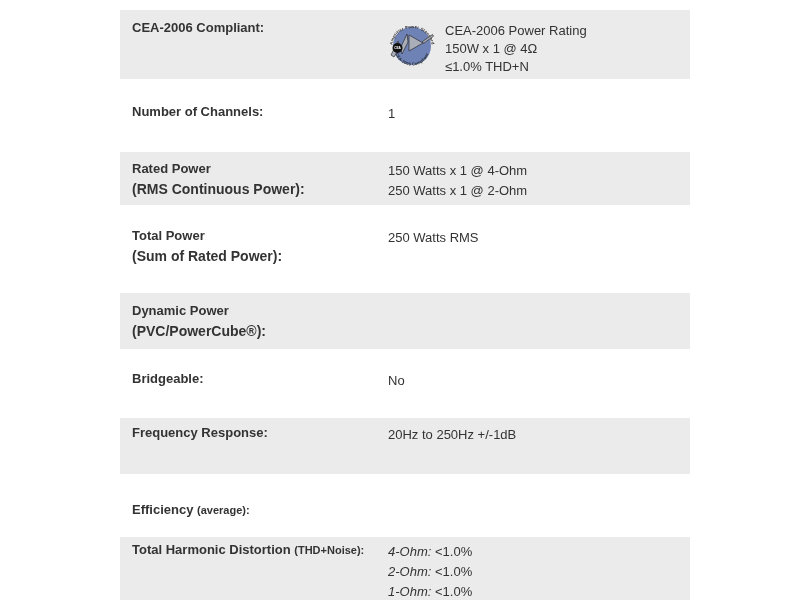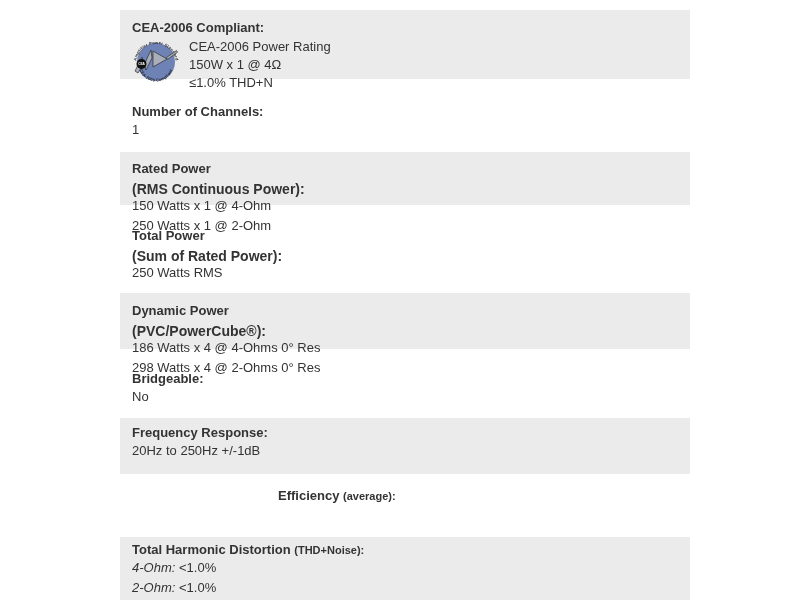--- a/index.html
+++ b/index.html
@@ -3,21 +3,21 @@
 <meta charset="utf-8">
 <style>
   html,body{margin:0;padding:0;}
   body{
     width:800px;height:600px;overflow:hidden;background:#ffffff;
     font-family:"Liberation Sans",sans-serif;color:#333333;
   }
   .spec-table{margin:10px 0 0 120px;width:570px;}
   .row{
     display:flex;box-sizing:border-box;margin-bottom:6px;
-    padding-left:12px;padding-right:10px;background:#ffffff;flex-direction:column;
+    padding-left:12px;padding-right:10px;background:#ffffff;
   }
   .row.gray{background:#ebebeb;}
   .label-cell{width:256px;flex-shrink:0;}
   .value-cell{flex:1;font-size:13px;line-height:20px;color:#333333;}
   .label{font-size:13px;font-weight:bold;line-height:16px;color:#333333;}
   .sublabel{font-size:14px;font-weight:bold;margin-top:6px;line-height:13px;}
   .paren{font-size:11px;}
   .r1{height:69px;padding-top:10px;}
   .r2{height:61px;padding-top:19px;}
   .r3{height:53px;padding-top:9px;}
@@ -99,24 +99,20 @@
     <div class="value-cell">
       <div>250 Watts RMS</div>
     </div>
   </div>
 
   <div class="row gray r5">
     <div class="label-cell">
       <div class="label">Dynamic Power</div>
       <div class="sublabel">(PVC/PowerCube®):</div>
     </div>
-    <div class="value-cell">
-      <div>186 Watts x 4 @ 4-Ohms 0° Res</div>
-      <div>298 Watts x 4 @ 2-Ohms 0° Res</div>
-    </div>
   </div>
 
   <div class="row r6">
     <div class="label-cell">
       <div class="label">Bridgeable:</div>
     </div>
     <div class="value-cell">
       <div>No</div>
     </div>
   </div>

